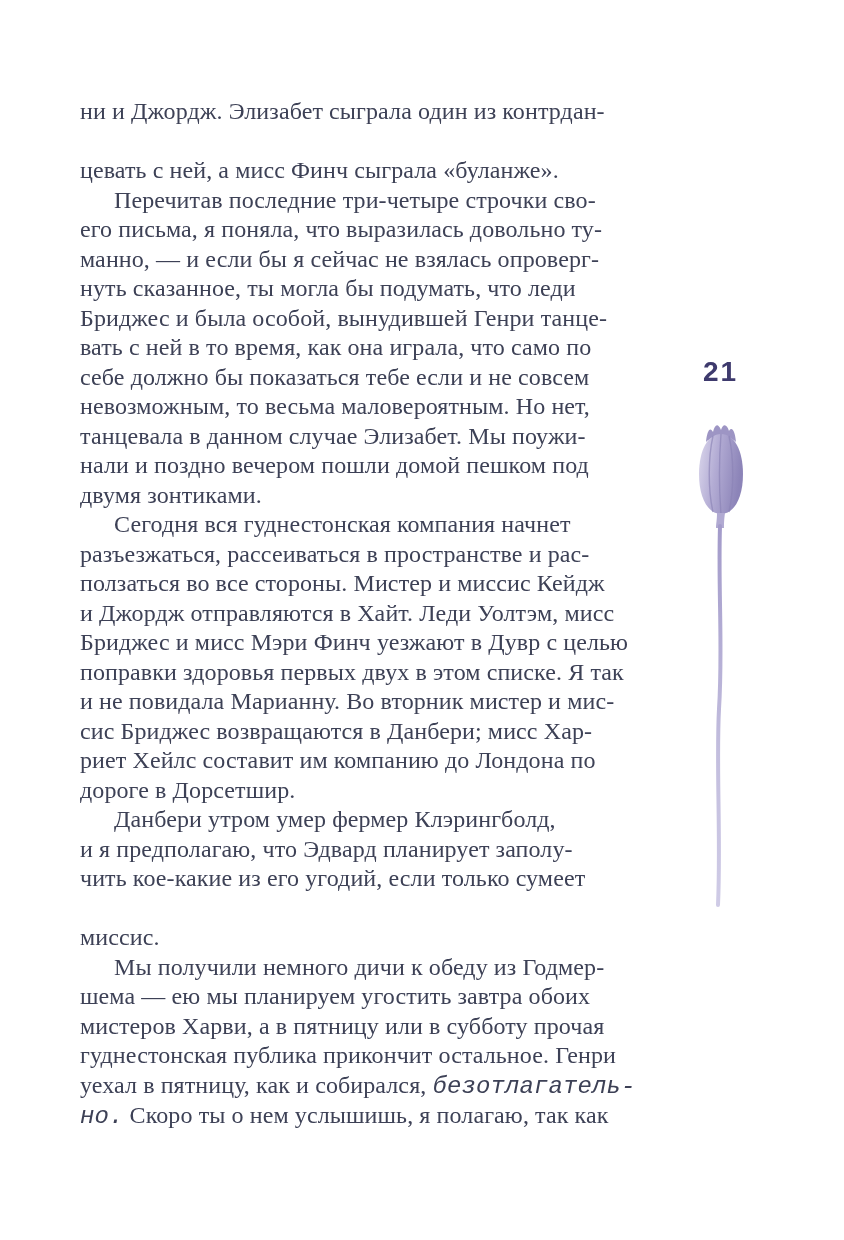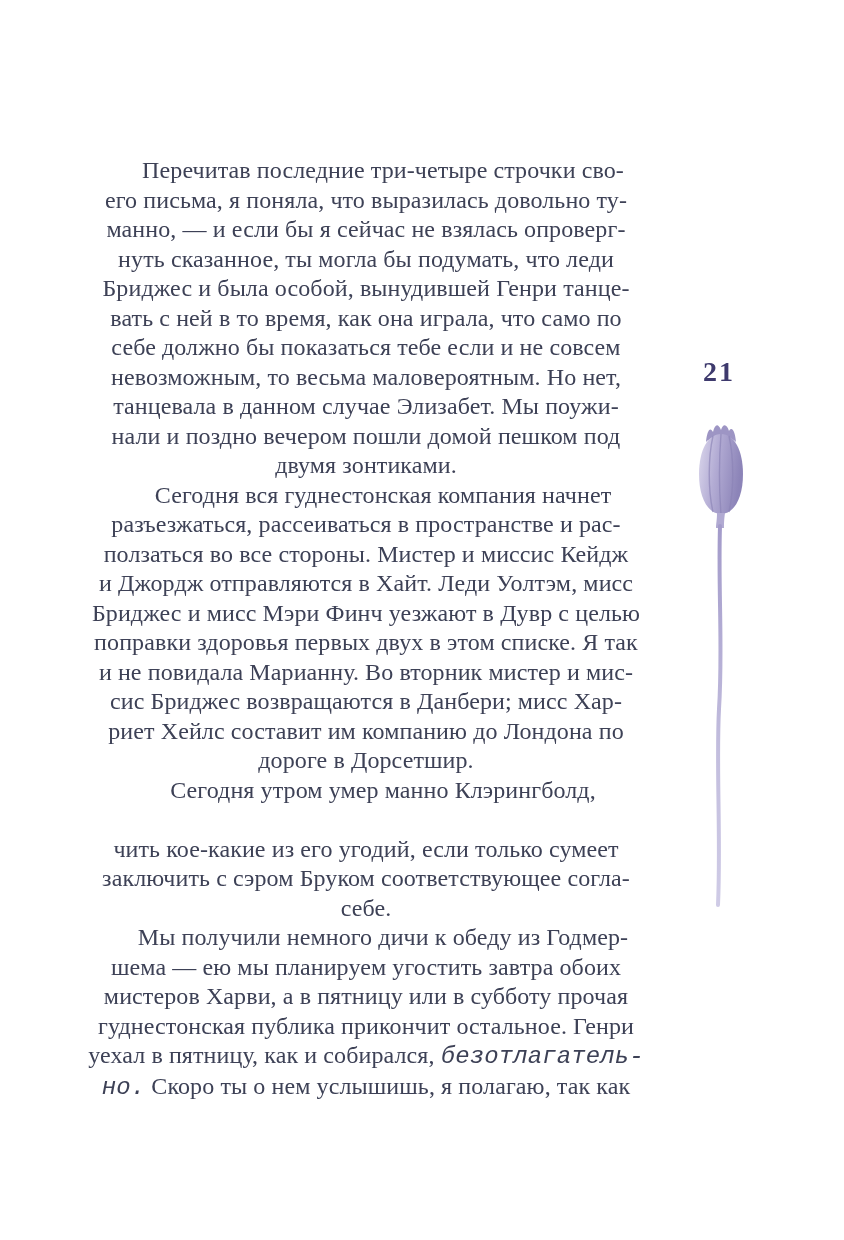--- a/index.html
+++ b/index.html
@@ -17,48 +17,48 @@
     left: 80px;
     top: 97px;
     width: 572px;
     font-size: 24px;
     line-height: 29.5px;
     color: #3d4156;
     white-space: nowrap;
     letter-spacing: 0.1px;
   }
   .para { margin: 0; }
-  .para.indent { text-indent: 34px; text-align: center; }
+  .para.indent { text-indent: 34px; }
   .italic { font-style: italic; font-family: Liberation Mono, monospace; }
   .page-number {
     position: absolute;
     left: 703px;
     top: 356px;
-    font-family: Liberation Serif, serif;
+    font-family: Liberation Sans, sans-serif;
     font-size: 28px;
     font-weight: bold;
     color: #3e3a6d;
     letter-spacing: 2px;
   }
   .poppy {
     position: absolute;
     left: 688px;
     top: 419px;
   }
 </style>
 </head>
 <body style="background: rgb(255, 255, 255);">
 
 <div class="book-page">
 
   <main class="text-block" style="color: rgb(61, 65, 86);">
-      <p class="para"><br><br></p>
+      <p class="para"><span>ни и Джордж. Элизабет сыграла один из контрдан-</span><br><br><span>цевать с ней, а мисс Финч сыграла «буланже».</span></p>
       <p class="para indent"><span>Перечитав последние три-четыре строчки сво-</span><br><span>его письма, я поняла, что выразилась довольно ту-</span><br><span>манно, — и если бы я сейчас не взялась опроверг-</span><br><span>нуть сказанное, ты могла бы подумать, что леди</span><br><span>Бриджес и была особой, вынудившей Генри танце-</span><br><span>вать с ней в то время, как она играла, что само по</span><br><span>себе должно бы показаться тебе если и не совсем</span><br><span>невозможным, то весьма маловероятным. Но нет,</span><br><span>танцевала в данном случае Элизабет. Мы поужи-</span><br><span>нали и поздно вечером пошли домой пешком под</span><br><span>двумя зонтиками.</span></p>
       <p class="para indent"><span>Сегодня вся гуднестонская компания начнет</span><br><span>разъезжаться, рассеиваться в пространстве и рас-</span><br><span>ползаться во все стороны. Мистер и миссис Кейдж</span><br><span>и Джордж отправляются в Хайт. Леди Уолтэм, мисс</span><br><span>Бриджес и мисс Мэри Финч уезжают в Дувр с целью</span><br><span>поправки здоровья первых двух в этом списке. Я так</span><br><span>и не повидала Марианну. Во вторник мистер и мис-</span><br><span>сис Бриджес возвращаются в Данбери; мисс Хар-</span><br><span>риет Хейлс составит им компанию до Лондона по</span><br><span>дороге в Дорсетшир.</span></p>
-      <p class="para indent"><span>Сегодня утром умер манно Клэрингболд,</span><br><br><span>чить кое-какие из его угодий, если только сумеет</span><br><span>заключить с сэром Бруком соответствующее согла-</span><br><span>себе.</span></p>
+      <p class="para indent"><span>Данбери утром умер фермер Клэрингболд,</span><br><span>и я предполагаю, что Эдвард планирует заполу-</span><br><span>чить кое-какие из его угодий, если только сумеет</span><br><br><span>миссис.</span></p>
       <p class="para indent"><span>Мы получили немного дичи к обеду из Годмер-</span><br><span>шема — ею мы планируем угостить завтра обоих</span><br><span>мистеров Харви, а в пятницу или в субботу прочая</span><br><span>гуднестонская публика прикончит остальное. Генри</span><br><span>уехал в пятницу, как и собирался, </span><span class="italic">безотлагатель-</span><br><span class="italic">но.</span><span> Скоро ты о нем услышишь, я полагаю, так как</span></p>
     </main>
 
   <div class="page-number" style="color: rgb(62, 58, 109);">21</div>
 
   <svg class="poppy" width="66" height="492" viewBox="0 0 66 492" aria-hidden="true">
     <defs>
       <linearGradient id="pod" x1="0" y1="0" x2="1" y2="0.25">
         <stop offset="0" stop-color="#dbd7ec"></stop>
         <stop offset="0.45" stop-color="#b3acd4"></stop>

